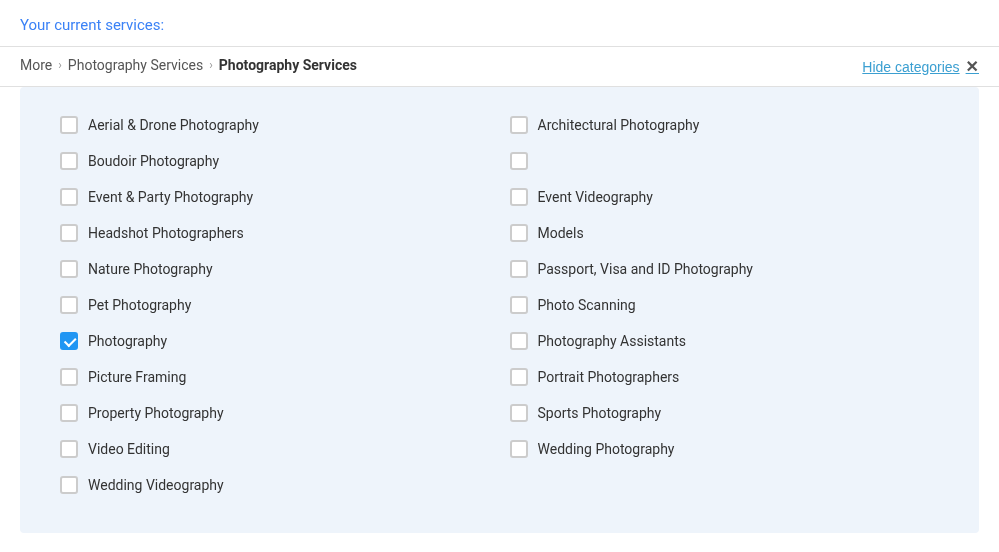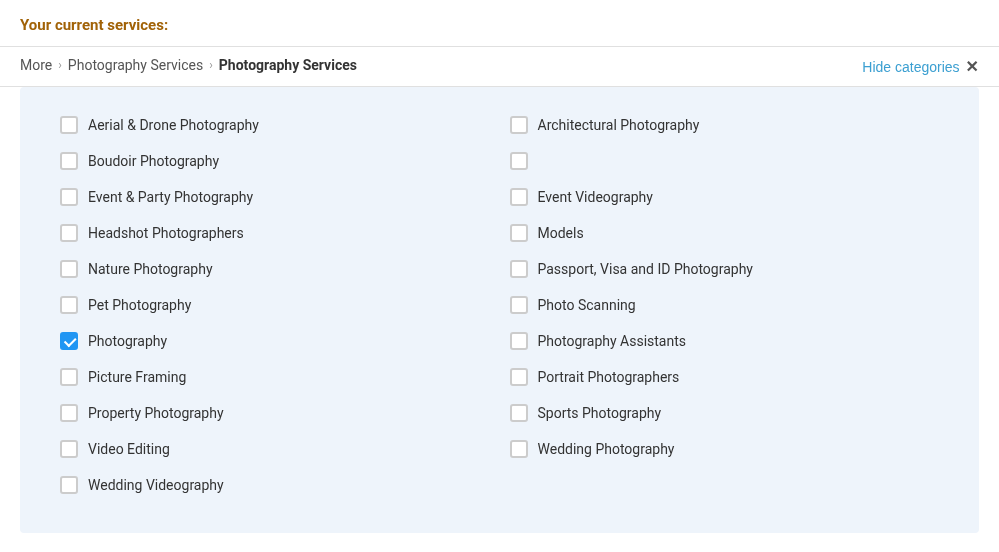--- a/index.html
+++ b/index.html
@@ -8,22 +8,22 @@
       font-size: 14px;
       color: #333;
       background: #fff;
       width: 999px;
       min-height: 552px;
     }
 
     .page-header {
       padding: 16px 20px 12px 20px;
       font-size: 15px;
-      font-weight: 700;
-      color: #a16207;
+      font-weight: 400;
+      color: #3b82f6;
     }
 
     .breadcrumb-bar {
       display: flex;
       align-items: flex-start;
       justify-content: space-between;
       padding: 10px 20px;
       border-top: 1px solid #e0e0e0;
       border-bottom: 1px solid #e0e0e0;
       background: #fff;
@@ -55,20 +55,21 @@
     .hide-categories-btn {
       display: flex;
       align-items: center;
       gap: 6px;
       color: #3b9fd1;
       cursor: pointer;
       font-size: 14px;
       background: none;
       border: none;
       padding: 0;
+      text-decoration: underline;
     }
 
     .hide-categories-btn .close-icon {
       color: #555;
       font-size: 16px;
       font-weight: bold;
     }
 
     .categories-panel {
       background: #eef4fb;

